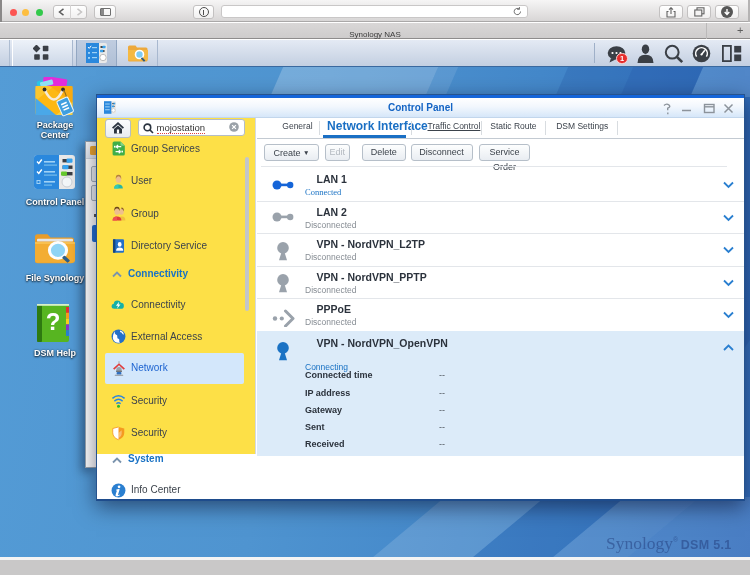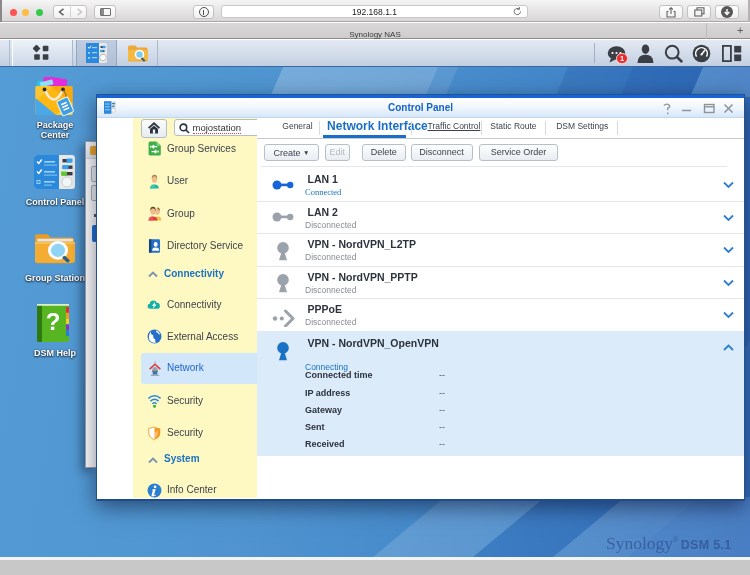--- a/index.html
+++ b/index.html
@@ -28,21 +28,20 @@
 
   <div class="abs" style="left:94px;top:5px;width:22px;height:14px;background:linear-gradient(#fff,#f1f0f0);border:1px solid #c3c1c1;border-radius:3px;"></div>
   <div class="abs" style="left:99.5px;top:8px;width:11px;height:8px;border:1px solid #6f6f6f;border-radius:1px;"></div>
   <div class="abs" style="left:100.5px;top:9px;width:3px;height:6px;background:#8a8a8a;"></div>
 
   <div class="abs" style="left:193px;top:5px;width:21px;height:14px;background:linear-gradient(#fff,#f1f0f0);border:1px solid #c3c1c1;border-radius:3px;"></div>
   <div class="abs" style="left:198.5px;top:7px;width:10px;height:10px;border:1.3px solid #4e4e4e;border-radius:50%;"></div>
   <div class="abs" style="left:202.8px;top:9.5px;width:1.6px;height:5px;background:#4e4e4e;"></div>
 
   <div class="abs" style="left:221px;top:5px;width:307px;height:13px;background:#fff;border:1px solid #c9c7c7;border-radius:3px;"></div>
-  <div class="abs" style="left:221px;top:7px;width:307px;height:11px;text-align:center;font-size:8.5px;color:#1c1c1c;">192.168.1.1</div>
   <svg class="abs" style="left:513px;top:7px;" width="9" height="9" viewBox="0 0 12 12">
       <path d="M10 6 a4.2 4.2 0 1 1 -1.5 -3.2 M8.5 0 v3 h-3" stroke="#6b6b6b" stroke-width="1.3" fill="none"></path>
     </svg>
 
   <div class="abs" style="left:659px;top:5px;width:24px;height:14px;background:linear-gradient(#fff,#f1f0f0);border:1px solid #c3c1c1;border-radius:3px;"></div>
   <svg class="abs" style="left:666px;top:6.5px;" width="10" height="11" viewBox="0 0 10 11">
       <path d="M2.5 4.5 H1 V10 H9 V4.5 H7.5" fill="none" stroke="#636363" stroke-width="1.1"></path>
       <path d="M5 7 V1 M3 2.6 L5 0.7 L7 2.6" fill="none" stroke="#636363" stroke-width="1.1"></path>
     </svg>
   <div class="abs" style="left:687px;top:5px;width:24px;height:14px;background:linear-gradient(#fff,#f1f0f0);border:1px solid #c3c1c1;border-radius:3px;"></div>
@@ -195,21 +194,21 @@
 </svg>
 <div class="dlabel" style="left:0px;top:197px;">Control Panel</div>
 <svg class="abs" style="left:33px;top:231px;" width="44" height="35" viewBox="0 0 44 38" preserveAspectRatio="none">
   <path d="M2 6 q0-2.5 2.5-2.5 h10 l3 3.5 h21 q2.5 0 2.5 2.5 v23 q0 2.5-2.5 2.5 h-34 q-2.5 0-2.5-2.5 z" fill="#e89c28"></path>
   <rect x="4" y="8.5" width="36" height="3" fill="#e6e6e6" rx="1"></rect>
   <path d="M2 12 h40 v20 q0 2.5-2.5 2.5 h-35 q-2.5 0-2.5-2.5 z" fill="#f3ad33"></path>
   <path d="M2 12 h40 v2 h-40 z" fill="#f8c050"></path>
   <circle cx="25" cy="21" r="8.6" fill="#8fd4f5" stroke="#fdfdfd" stroke-width="3"></circle>
   <rect x="31.5" y="26.5" width="8" height="3.6" rx="1" fill="#2e5f88" transform="rotate(45 31.5 26.5)"></rect>
 </svg>
-<div class="dlabel" style="left:0px;top:273px;">Group Station</div>
+<div class="dlabel" style="left:0px;top:273px;">File Synology</div>
 <svg class="abs" style="left:37px;top:304px;" width="34" height="38" viewBox="0 0 34 38">
   <rect x="0" y="0" width="32" height="38" rx="2" fill="#57b521"></rect>
   <rect x="0" y="0" width="5" height="38" rx="1" fill="#2e7a10"></rect>
   <rect x="0" y="0" width="32" height="1.8" fill="#d8f0c8"></rect>
   <rect x="29" y="3" width="3" height="5.8" fill="#e83030"></rect>
   <rect x="29" y="8.8" width="3" height="5.8" fill="#f59a20"></rect>
   <rect x="29" y="14.6" width="3" height="5.8" fill="#f5d020"></rect>
   <rect x="29" y="20.4" width="3" height="5.8" fill="#8a35c8"></rect>
   <rect x="29" y="26.2" width="3" height="5.8" fill="#2a7fd0"></rect>
   <text x="16" y="26" font-size="24" font-weight="bold" fill="#fff" text-anchor="middle" font-family="Liberation Sans">?</text>
@@ -242,21 +241,21 @@
     <div class="abs" style="left:0;top:4px;width:647px;text-align:center;font-size:10px;font-weight:bold;color:#1464c4;">Control Panel</div>
     <svg class="abs" style="left:563px;top:5px;" width="78" height="12" viewBox="0 0 78 12">
       <path d="M4 2.5 q2.5-2.5 5-0.5 q2 2-1.3 3.2 v2 M7.8 9.5 v1.8" stroke="#8c939b" stroke-width="1.4" fill="none"></path>
       <line x1="22" y1="7.5" x2="31" y2="7.5" stroke="#8c939b" stroke-width="1.5"></line>
       <rect x="44.5" y="1.5" width="9.5" height="8" fill="none" stroke="#8c939b" stroke-width="1.4"></rect>
       <line x1="44.5" y1="3.8" x2="54" y2="3.8" stroke="#8c939b" stroke-width="1.4"></line>
       <path d="M64.5 1.5 l8 8 M72.5 1.5 l-8 8" stroke="#8c939b" stroke-width="1.5"></path>
     </svg>
   </div>
 
-  <div class="abs" id="sidebar" style="left:0;top:22.5px;width:158.5px;height:380px;background:#fef9c3;border-right:1px solid #d4dae0;margin-left:36px;">
+  <div class="abs" id="sidebar" style="left:0;top:22.5px;width:158.5px;height:336px;background:#fde047;border-right:1px solid #d4dae0;">
     <div class="abs" style="left:8px;top:1.5px;width:26px;height:19px;background:linear-gradient(#fbfcfd,#e8ecf1);border:1px solid #b4bdc6;border-radius:3px;"></div>
     <svg class="abs" style="left:15px;top:4.5px;" width="12" height="12" viewBox="0 0 12 12">
       <path d="M6 0 L12 5.5 L10.8 6.8 L6 2.4 L1.2 6.8 L0 5.5 Z" fill="#2b3440"></path>
       <path d="M2 7 L6 3.4 L10 7 V11.5 H2 Z" fill="#2b3440"></path>
       <rect x="4.9" y="7.5" width="2.2" height="4" fill="#fff"></rect>
     </svg>
     <div class="abs" style="left:40.5px;top:1px;width:107px;height:17.5px;background:#fff;border:1px solid #b4bdc6;border-radius:3px;"></div>
     <svg class="abs" style="left:46px;top:5px;" width="11" height="11" viewBox="0 0 11 11">
       <circle cx="4.4" cy="4.4" r="3.3" fill="none" stroke="#2b3440" stroke-width="1.6"></circle>
       <line x1="6.9" y1="6.9" x2="10" y2="10" stroke="#2b3440" stroke-width="1.6"></line>
@@ -353,21 +352,21 @@
       <path d="M6.5 8.5 q3-1.5 4.5-0.5 l-2 6.5 q-0.3 1 0.8 0.8 l1.5-0.6 -0.3 1.2 q-3.5 1.8-5 0.5 q-0.8-0.8 1.6-7 q-1.5 0.5-1.4 0z" fill="#fff"></path>
     </svg>
     <div class="sbt" style="top:366.5px;">Info Center</div>
     <div class="abs" style="left:147.5px;top:39px;width:4.5px;height:154px;background:#c2c6cb;border-radius:2px;"></div>
   </div>
 
   <div class="abs" id="content" style="left:159.5px;top:22.5px;width:487.5px;height:380.5px;background:#fff;">
     <style>
       .tab { position:absolute; top:3.5px; font-size:8.5px; color:#3c434c; white-space:nowrap; line-height:11px; }
       .btn { position:absolute; top:26px; height:17.5px; background:linear-gradient(#fdfefe,#e9edf2); border:1px solid #b6bfc9; border-radius:3px; font-size:9px; color:#3c434c; text-align:center; line-height:15.5px; }
-      .rowtitle { position:absolute; left:51px; font-size:10.5px; font-weight:bold; color:#2b323c; white-space:nowrap; }
+      .rowtitle { position:absolute; left:60px; font-size:10.5px; font-weight:bold; color:#2b323c; white-space:nowrap; }
       .rowsub { position:absolute; left:48.5px; font-size:8.5px; white-space:nowrap; }
       .rowsep { position:absolute; left:0px; width:487.5px; height:1px; background:#e3e6ea; }
       .dlbl { position:absolute; left:48.5px; font-size:9px; font-weight:bold; color:#2b323c; }
       .dval { position:absolute; left:182.5px; font-size:9px; color:#4a5058; }
       .chev { position:absolute; left:466px; }
     </style>
     <div class="tab" style="left:25.8px;">General</div>
     <div class="tab" style="left:70.6px;color:#1a6fc4;font-weight:bold;font-size:12px;">Network Interface</div>
     <div class="tab" style="left:171px;text-decoration:underline;">Traffic Control</div>
     <div class="tab" style="left:233.8px;">Static Route</div>
@@ -376,21 +375,21 @@
     <div class="abs" style="left:154.9px;top:3px;width:1px;height:14px;background:#d8dce0;"></div>
     <div class="abs" style="left:224.9px;top:3px;width:1px;height:14px;background:#d8dce0;"></div>
     <div class="abs" style="left:288.1px;top:3px;width:1px;height:14px;background:#d8dce0;"></div>
     <div class="abs" style="left:360.2px;top:3px;width:1px;height:14px;background:#d8dce0;"></div>
     <div class="abs" style="left:0;top:20px;width:487.5px;height:1px;background:#c3cad2;"></div>
     <div class="abs" style="left:66.9px;top:17.5px;width:82.7px;height:2.5px;background:#1a6fc4;"></div>
     <div class="btn" style="left:7.5px;width:55px;">Create <span style="font-size:6.5px;vertical-align:0.5px;">▼</span></div>
     <div class="btn" style="left:68.5px;width:24.5px;color:#b3b9c0;">Edit</div>
     <div class="btn" style="left:105.5px;width:43.5px;">Delete</div>
     <div class="btn" style="left:154px;width:62px;">Disconnect</div>
-    <div class="btn" style="left:222.5px;width:79px;">Service Order</div>
+    <div class="btn" style="left:222.5px;width:51px;">Service Order</div>
     <div class="abs" style="left:4px;top:48.5px;width:466px;height:1px;background:#e3e6ea;"></div>
 
     <svg class="abs" style="left:13.5px;top:58.3px;" width="26" height="18" viewBox="0 0 26 18">
       <circle cx="7" cy="9" r="4.5" fill="#1565d8"></circle>
       <rect x="10" y="7.6" width="9" height="2.6" fill="#1565d8"></rect>
       <circle cx="20.2" cy="9" r="3.2" fill="#1565d8"></circle>
     </svg>
     <div class="rowtitle" style="top:55.5px;">LAN 1</div>
     <div class="rowsub" style="top:69.5px;color:#1a72c4;font-family:Liberation Serif, serif;">Connected</div>
     <svg class="chev" style="top:63.5px;" width="11" height="8" viewBox="0 0 11 8">

